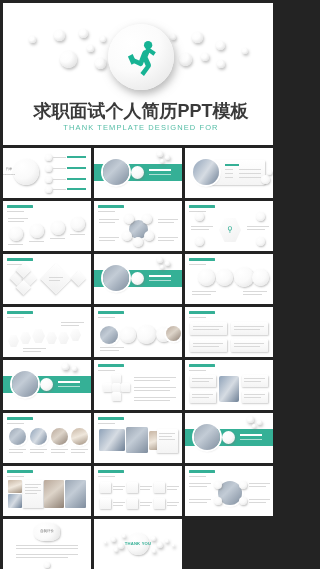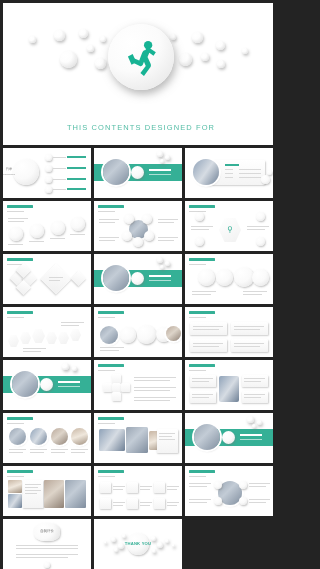--- a/index.html
+++ b/index.html
@@ -149,21 +149,22 @@
         <svg viewBox="0 0 64 64" xmlns="http://www.w3.org/2000/svg">
           <g fill="#17b394">
             <circle cx="44" cy="12" r="7"></circle>
             <path d="M40 20c-3 0-5 2-6 5l-5 13-9-4-3 7 13 6c2 1 4 0 5-2l2-5 3 7-9 12 6 5 11-15c1-2 1-4 0-6l-5-11 3-7 7 5 4-6-12-8c-1-1-3-1-5-1z"></path>
             <path d="M18 27l-8 4 6 14 8-4z"></path>
           </g>
         </svg>
       </span>
     </div>
 
-    <div class="cover-sub">THIS CONTENTS DESIGNED FOR</div>
+    <div class="cover-title">求职面试个人简历PPT模板</div>
+    <div class="cover-sub">THANK TEMPLATE DESIGNED FOR</div>
   </div>
 
   <div class="grid">
 
     <div class="thumb">
       <div class="circ" style="left:10px;top:11px;width:26px;height:26px;"></div>
       <div class="contents-label" style="left:-38px;top:19px;">目录</div>
       <div class="contents-label" style="left:-38px;top:25px;font-size:2.2px;color:#9f9f9f;">CONTENTS</div>
       <div class="circ" style="left:42px;top:6px;width:7px;height:7px;"></div>
       <div class="circ" style="left:42px;top:17px;width:7px;height:7px;"></div>

